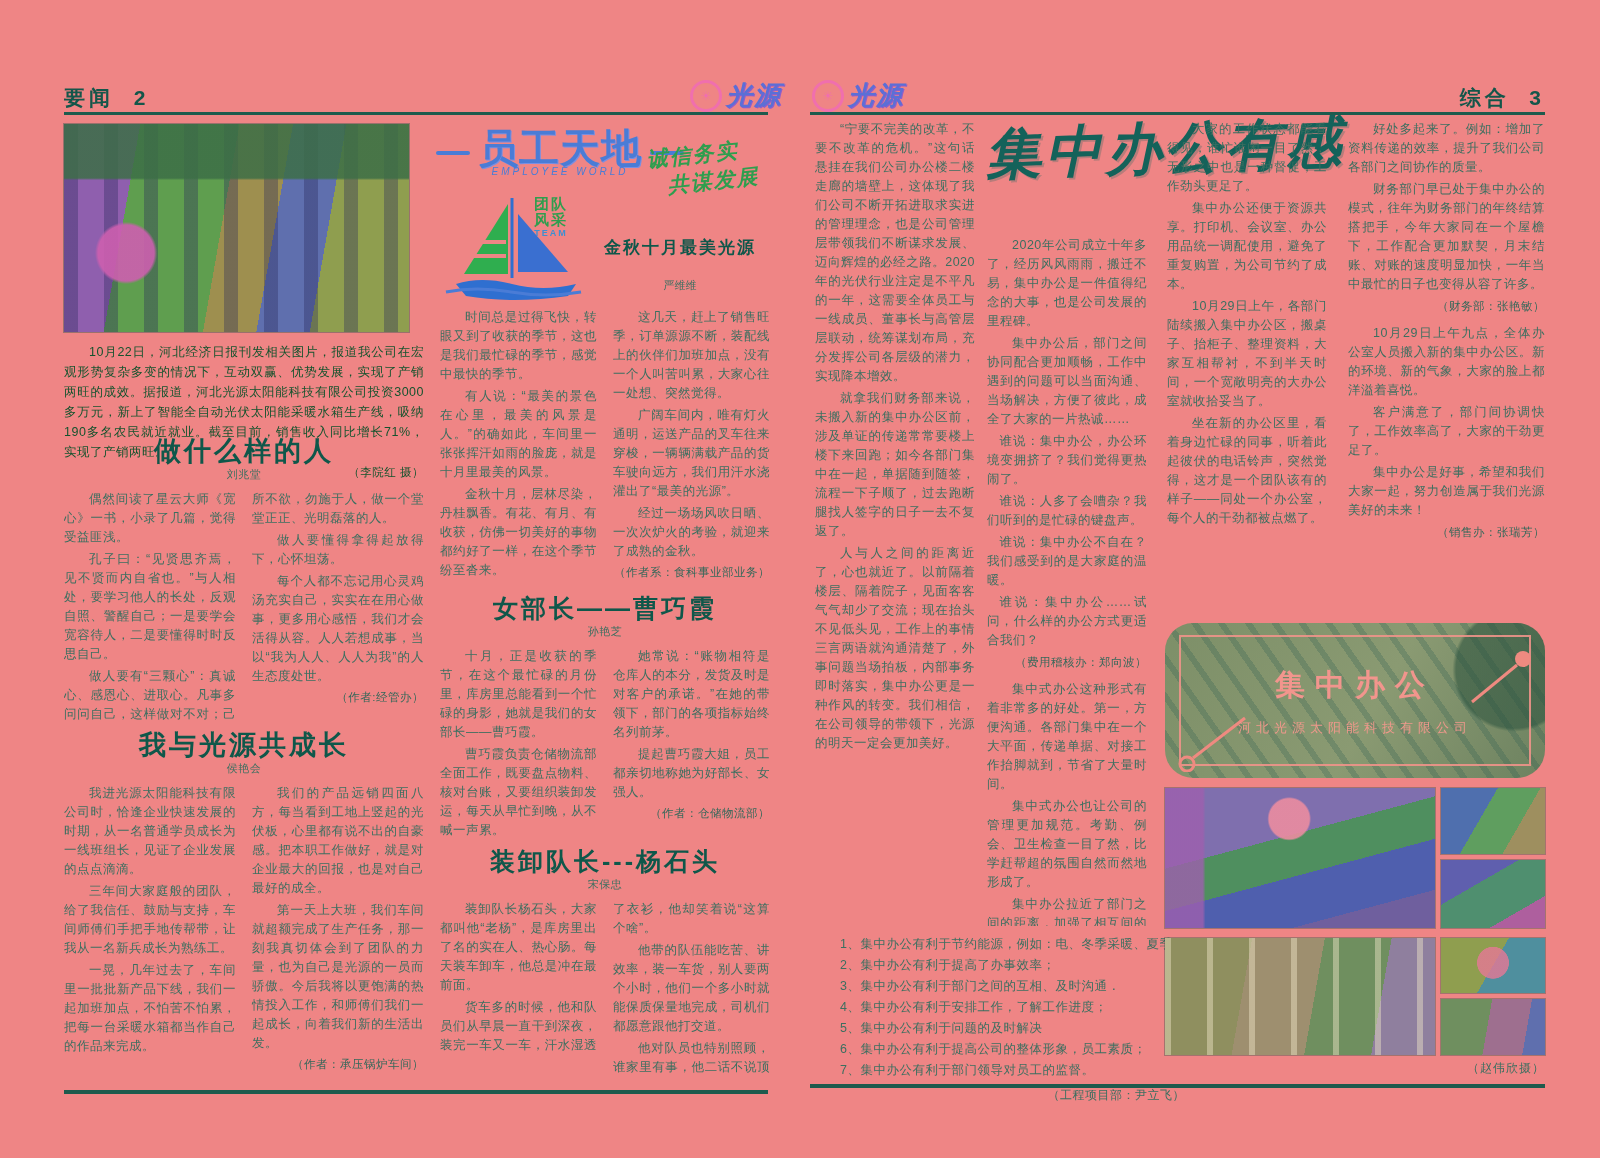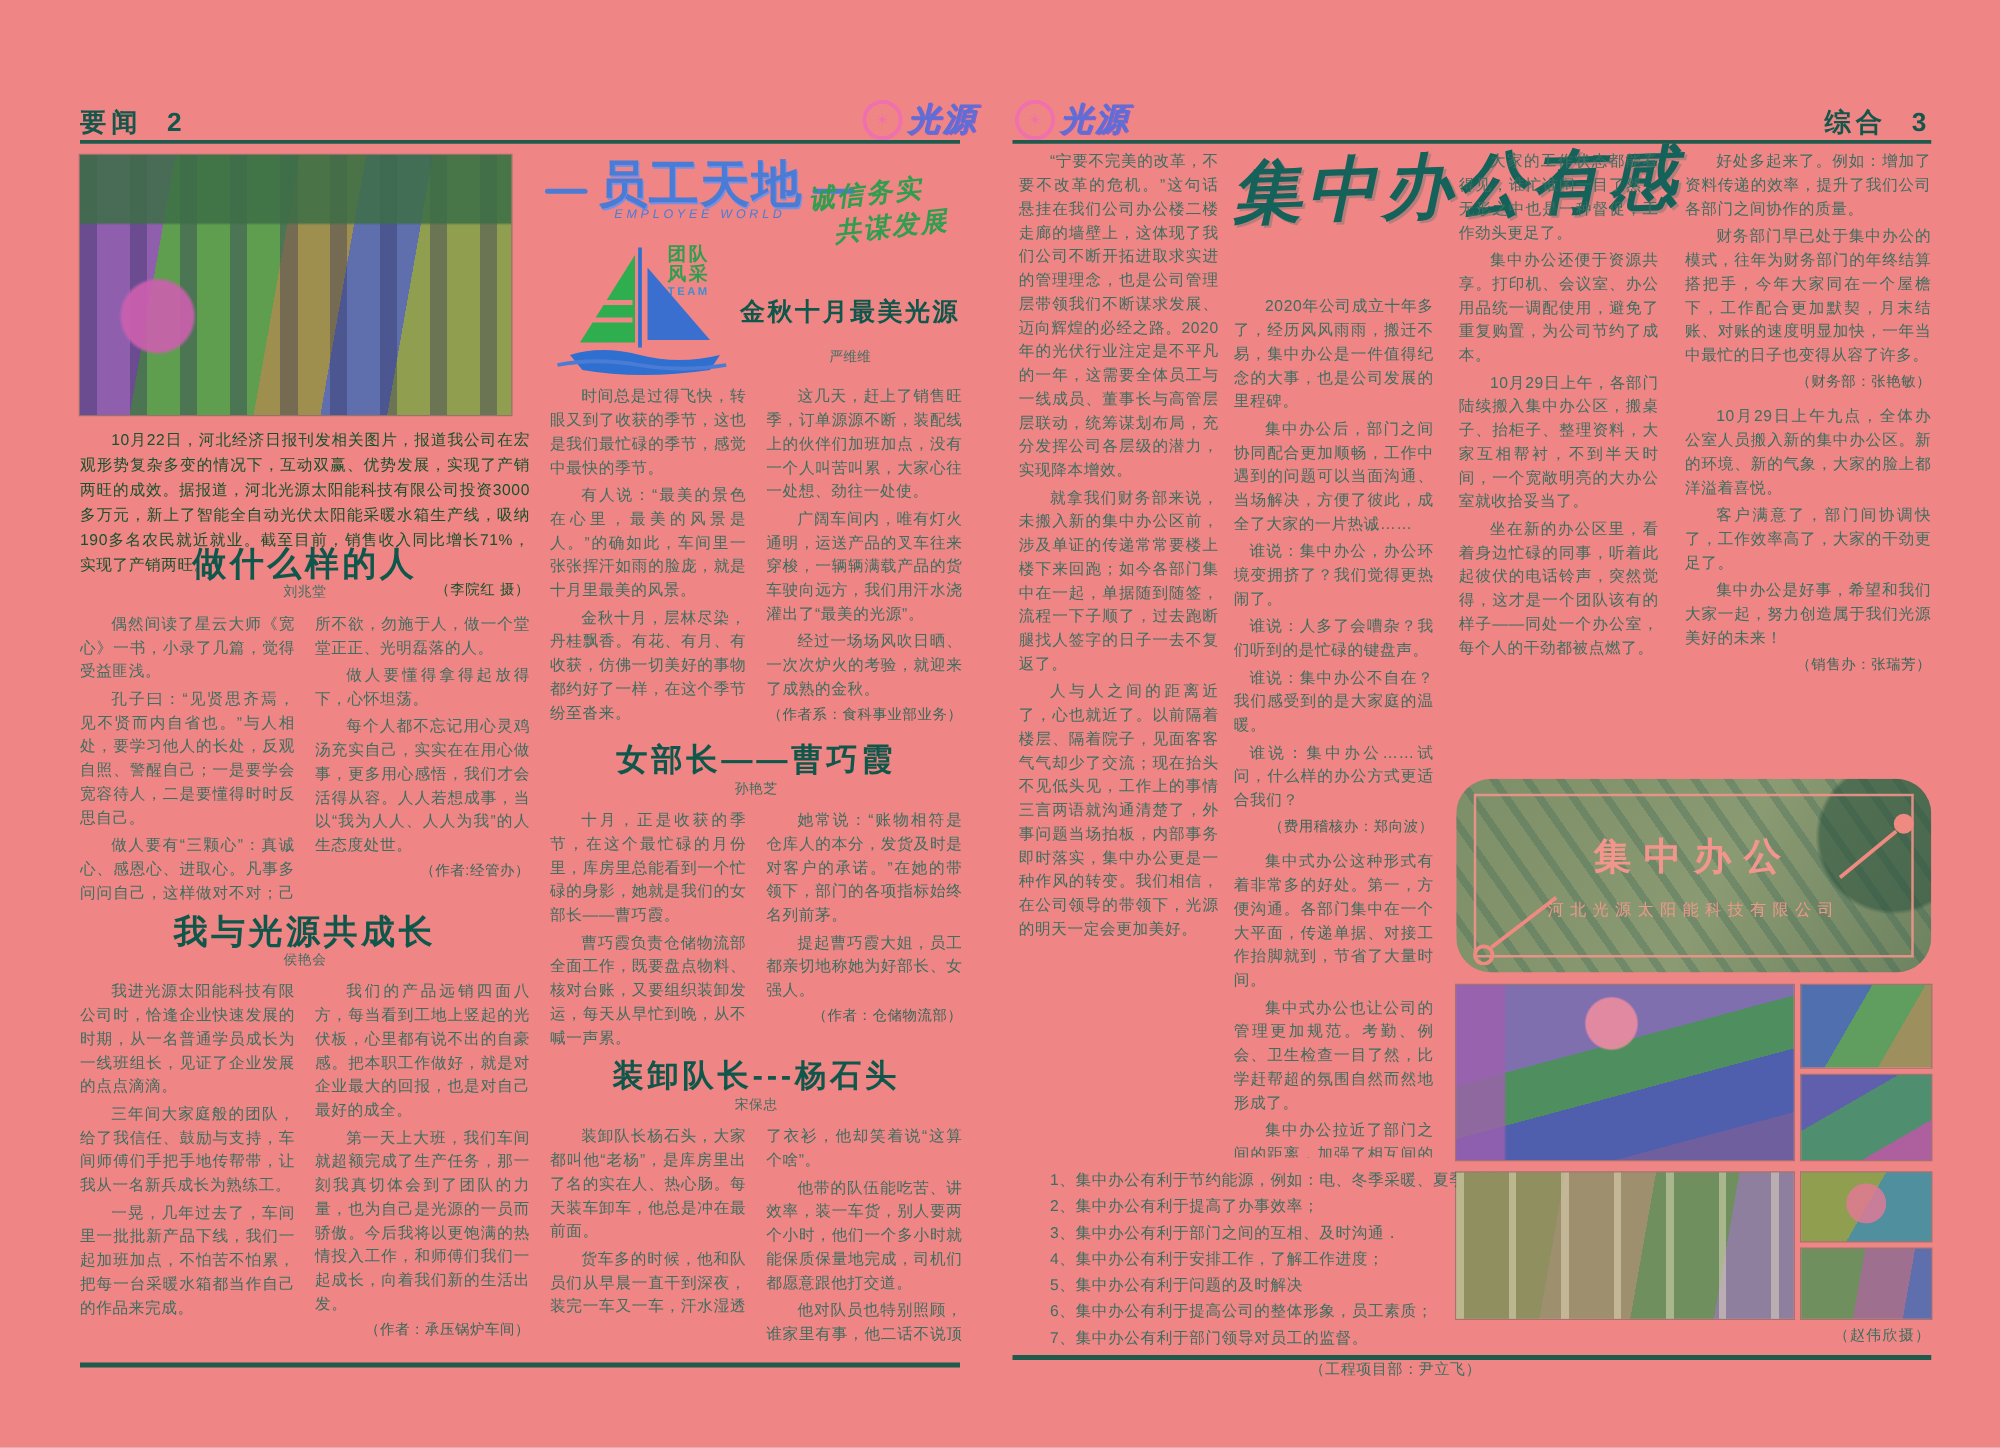--- a/index.html
+++ b/index.html
@@ -69,21 +69,21 @@
   .ew-sub{font-size:10px;font-style:italic;color:#4a7cd6;letter-spacing:3px;margin-top:-2px;}
   .ew-slogans{position:absolute;left:648px;top:140px;transform:rotate(-6deg);color:#2f9e4e;font-weight:bold;}
   .ew-slogan1{font-size:21px;letter-spacing:2px;font-style:italic;}
   .ew-slogan2{font-size:21px;letter-spacing:2px;font-style:italic;margin-left:18px;}
   .team-badge{position:absolute;left:534px;top:196px;color:#2f9e4e;font-weight:bold;text-align:center;}
   .team-badge .t-cn{font-size:15px;letter-spacing:2px;line-height:16px;}
   .team-badge .t-en{font-size:9px;letter-spacing:2px;color:#3f8fd0;}
   .sailboat{position:absolute;left:436px;top:192px;}
   .mid-headline{
     position:absolute;left:580px;top:236px;width:200px;text-align:center;
-    font-size:20px;font-weight:bold;color:#0f574a;letter-spacing:2px;
+    font-size:17px;font-weight:bold;color:#0f574a;letter-spacing:2px;
   }
   .mid-byline{position:absolute;left:580px;top:278px;width:200px;text-align:center;font-size:11px;color:#3c6f60;}
   
   .callig{
     position:absolute;left:985px;top:112px;width:330px;
     font-family:"DejaVu Serif","Liberation Serif",serif;
     font-size:56px;font-weight:bold;font-style:italic;color:#14625a;
     letter-spacing:4px;transform:rotate(-2deg);
     text-shadow:2px 2px 0 rgba(20,98,90,.25);white-space:nowrap;
   }
@@ -219,21 +219,21 @@
 
   <div class="mid-headline">金秋十月最美光源</div>
   <div class="mid-byline">严维维</div>
 
   <div class="col zone-mid">
     <div>
 
     <p>时间总是过得飞快，转眼又到了收获的季节，这也是我们最忙碌的季节，感觉中最快的季节。</p>
         <p>有人说：“最美的景色在心里，最美的风景是人。”的确如此，车间里一张张挥汗如雨的脸庞，就是十月里最美的风景。</p>
         <p>金秋十月，层林尽染，丹桂飘香。有花、有月、有收获，仿佛一切美好的事物都约好了一样，在这个季节纷至沓来。</p>
-        <p>这几天，赶上了销售旺季，订单源源不断，装配线上的伙伴们加班加点，没有一个人叫苦叫累，大家心往一处想、劲往一处使。</p>
+        <p>这几天，赶上了销售旺季，订单源源不断，装配线上的伙伴们加班加点，没有一个人叫苦叫累，大家心往一处想、突然觉得。</p>
         <p>广阔车间内，唯有灯火通明，运送产品的叉车往来穿梭，一辆辆满载产品的货车驶向远方，我们用汗水浇灌出了“最美的光源”。</p>
         <p>经过一场场风吹日晒、一次次炉火的考验，就迎来了成熟的金秋。</p>
       </div>
     <div class="credit">（作者系：食科事业部业务）</div>
     <div class="headline" style="font-size:25px;">女部长——曹巧霞</div>
     <div class="byline-center" style="column-span:all;-webkit-column-span:all;">孙艳芝</div>
     <div>
 
     <p>十月，正是收获的季节，在这个最忙碌的月份里，库房里总能看到一个忙碌的身影，她就是我们的女部长——曹巧霞。</p>
         <p>曹巧霞负责仓储物流部全面工作，既要盘点物料、核对台账，又要组织装卸发运，每天从早忙到晚，从不喊一声累。</p>

